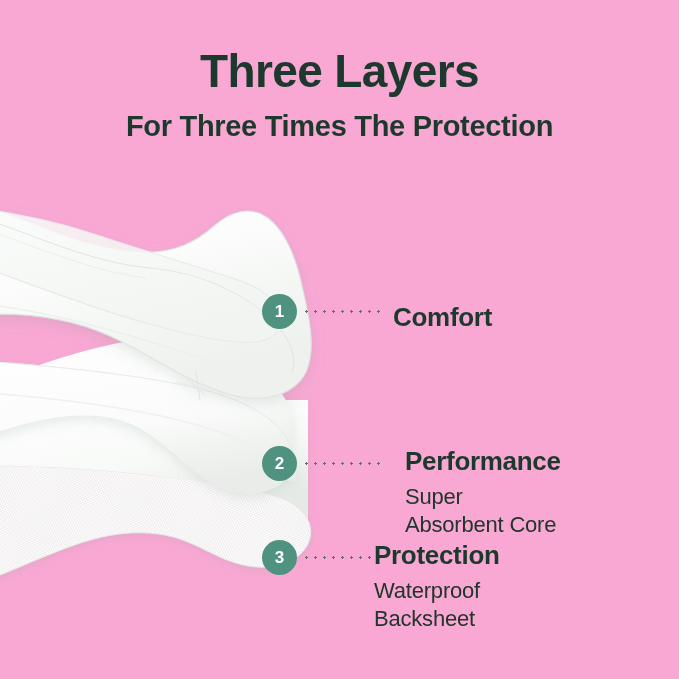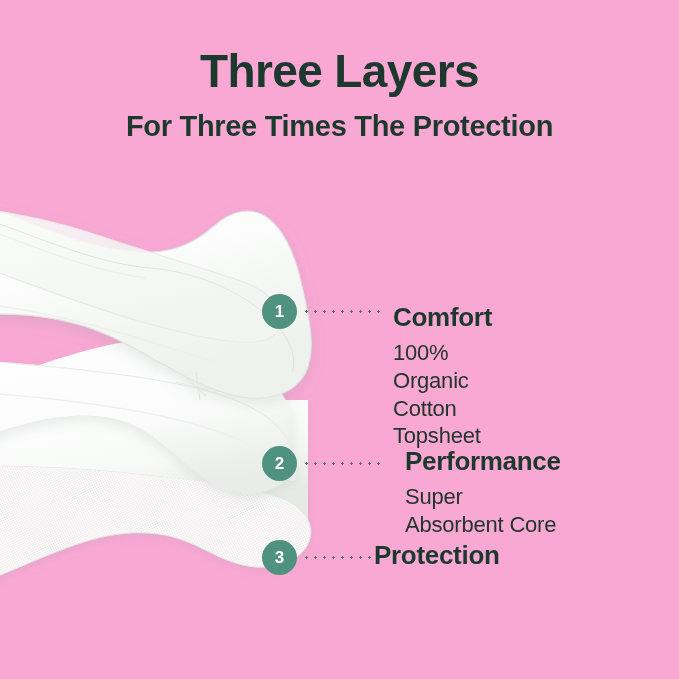--- a/index.html
+++ b/index.html
@@ -296,35 +296,35 @@
     <p class="subtitle">For Three Times The Protection</p>
   </div>
 
   <div class="callouts">
 
     <div class="callout" id="callout-1">
       <div class="badge">1</div>
       <div class="leader"></div>
       <div class="callout-text">
         <p class="callout-heading">Comfort</p>
-        <p class="callout-desc">100% Organic Cotton Topsheet</p>
       </div>
     </div>
 
     <div class="callout" id="callout-2">
       <div class="badge">2</div>
       <div class="leader"></div>
       <div class="callout-text">
         <p class="callout-heading">Performance</p>
         <p class="callout-desc">Super Absorbent Core</p>
       </div>
     </div>
 
     <div class="callout" id="callout-3">
       <div class="badge">3</div>
       <div class="leader"></div>
       <div class="callout-text">
         <p class="callout-heading">Protection</p>
+        <p class="callout-desc">Waterproof Backsheet</p>
       </div>
     </div>
 
   </div>
 </div>
 
 </body></html>

